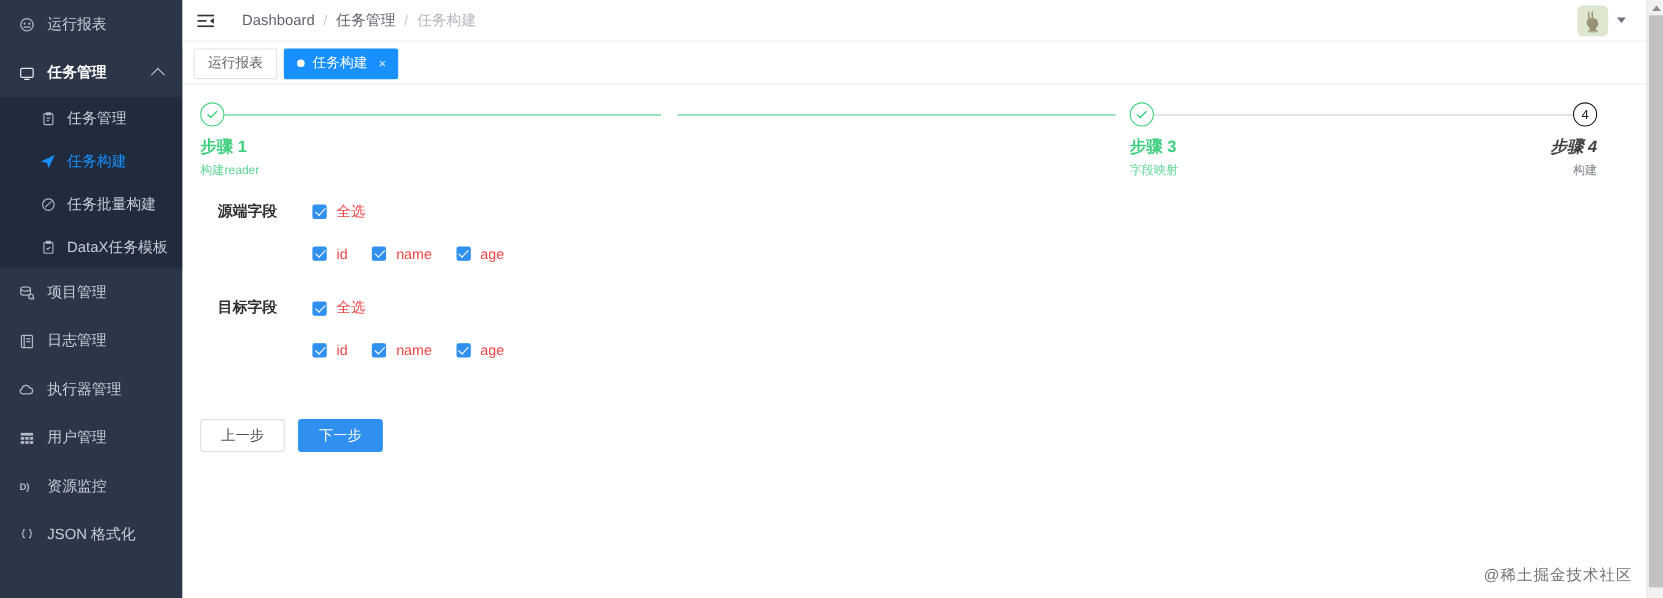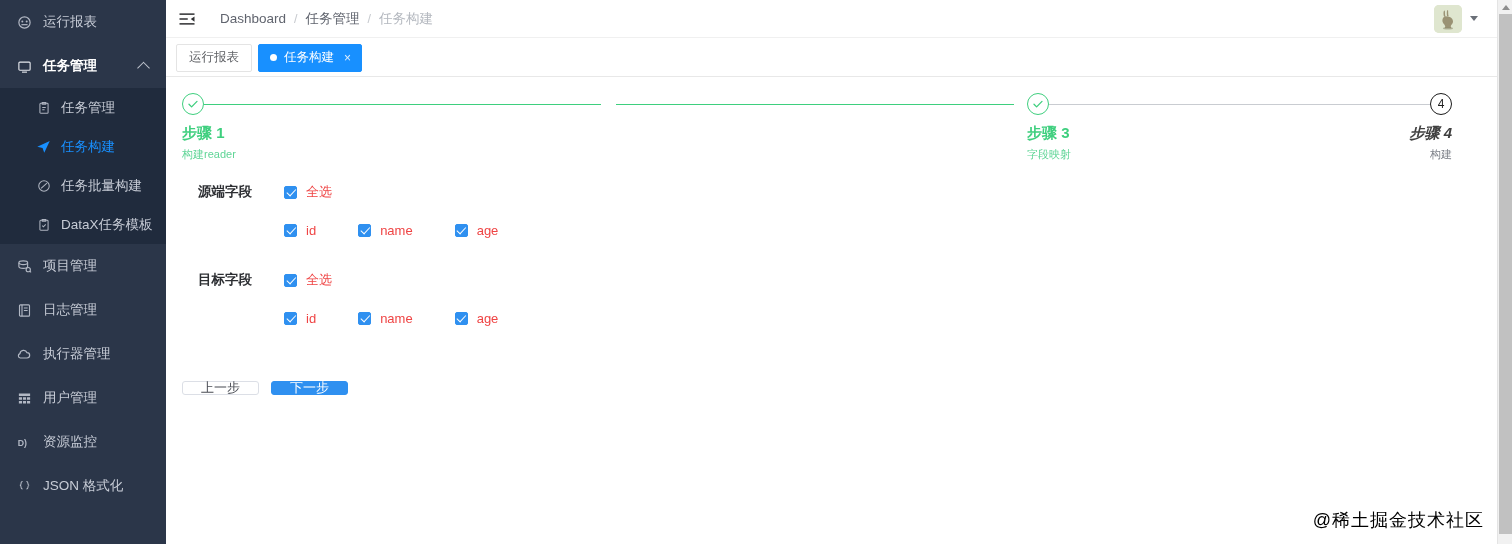--- a/index.html
+++ b/index.html
@@ -221,21 +221,21 @@
     color: #2d2f33;
     font-weight: 700;
     flex: 0 0 86px;
     margin-right: 0;
   }
   .fitems { display: flex; align-items: center; padding-left: 32px; }
   .fitems.indent { padding-left: 118px; }
   .cbx {
     display: flex; align-items: center;
     cursor: pointer;
-    margin-right: 42px;
+    margin-right: 22px;
     white-space: nowrap;
   }
   .cbx:last-child { margin-right: 0; }
   .cbx .box {
     width: 13px; height: 13px;
     border-radius: 2px;
     background: #2f90f0;
     border: 1px solid #2f90f0;
     position: relative;
     flex: 0 0 13px;
@@ -255,42 +255,42 @@
     color: #ef4444;
   }
   .subrow { margin-top: 2px; margin-bottom: 20px; }
 
   
   .btnrow {
     display: flex; gap: 12px;
     margin: 48px 0 0 16px;
   }
   .btn {
-    height: 14px;
+    height: 30px;
     padding: 0 18px;
     border-radius: 3px;
     font-size: 13px;
     display: flex; align-items: center; justify-content: center;
     cursor: pointer;
     border: 1px solid #dcdfe6;
     background: #ffffff;
     color: #4a4d55;
   }
   .btn.primary {
     background: #2f90f0;
     border-color: #2f90f0;
     color: #ffffff;
   }
 
   
   .watermark {
     position: absolute;
     right: 28px; bottom: 12px;
-    font-size: 18px;
-    color: #000000;
+    font-size: 14px;
+    color: #737373;
     letter-spacing: 1px;
     user-select: none;
     white-space: nowrap;
     margin-top: 35px;
   }
 
   
   .scrollbar {
     position: absolute; right: 0; top: 0;
     width: 15px; height: 544px;

